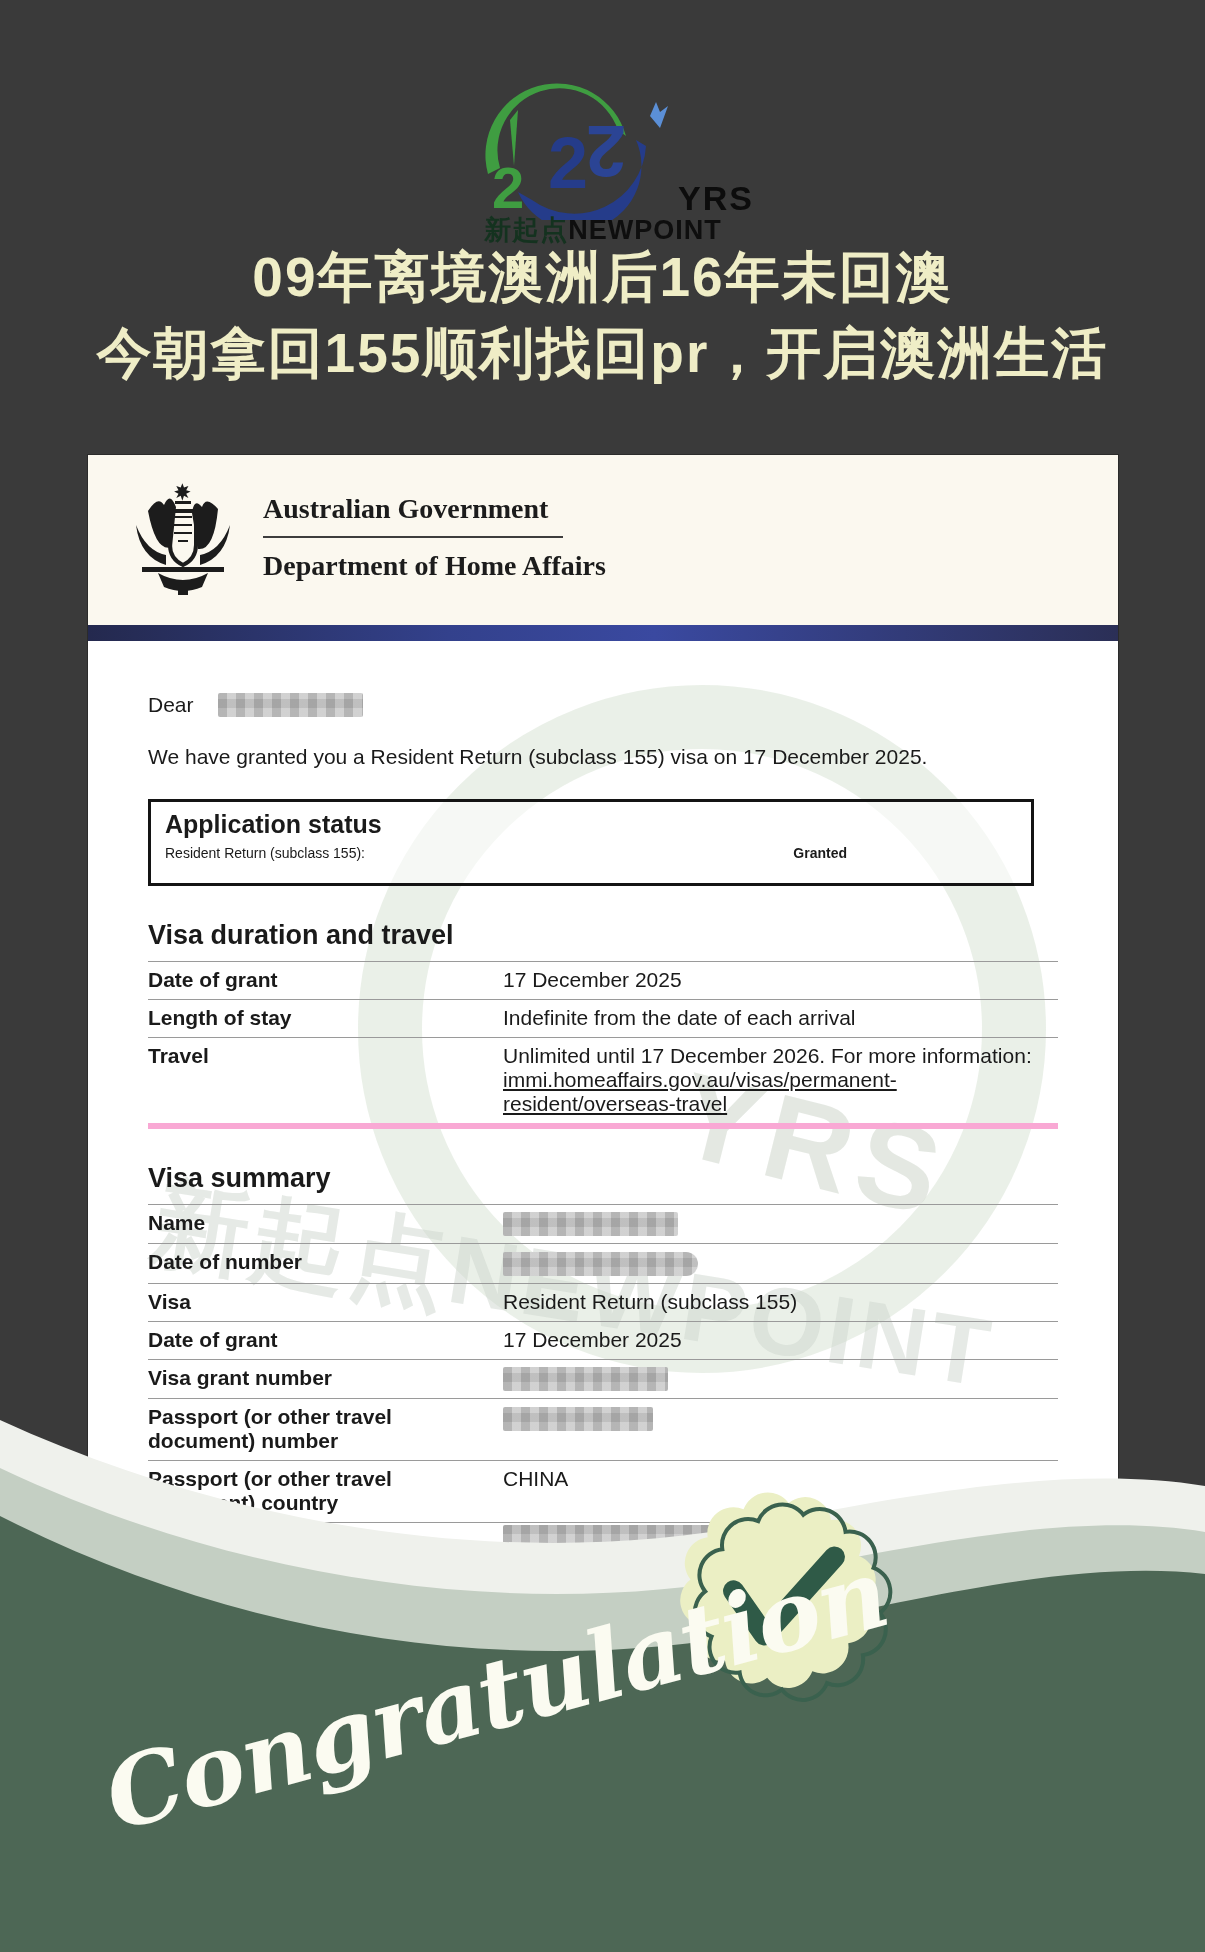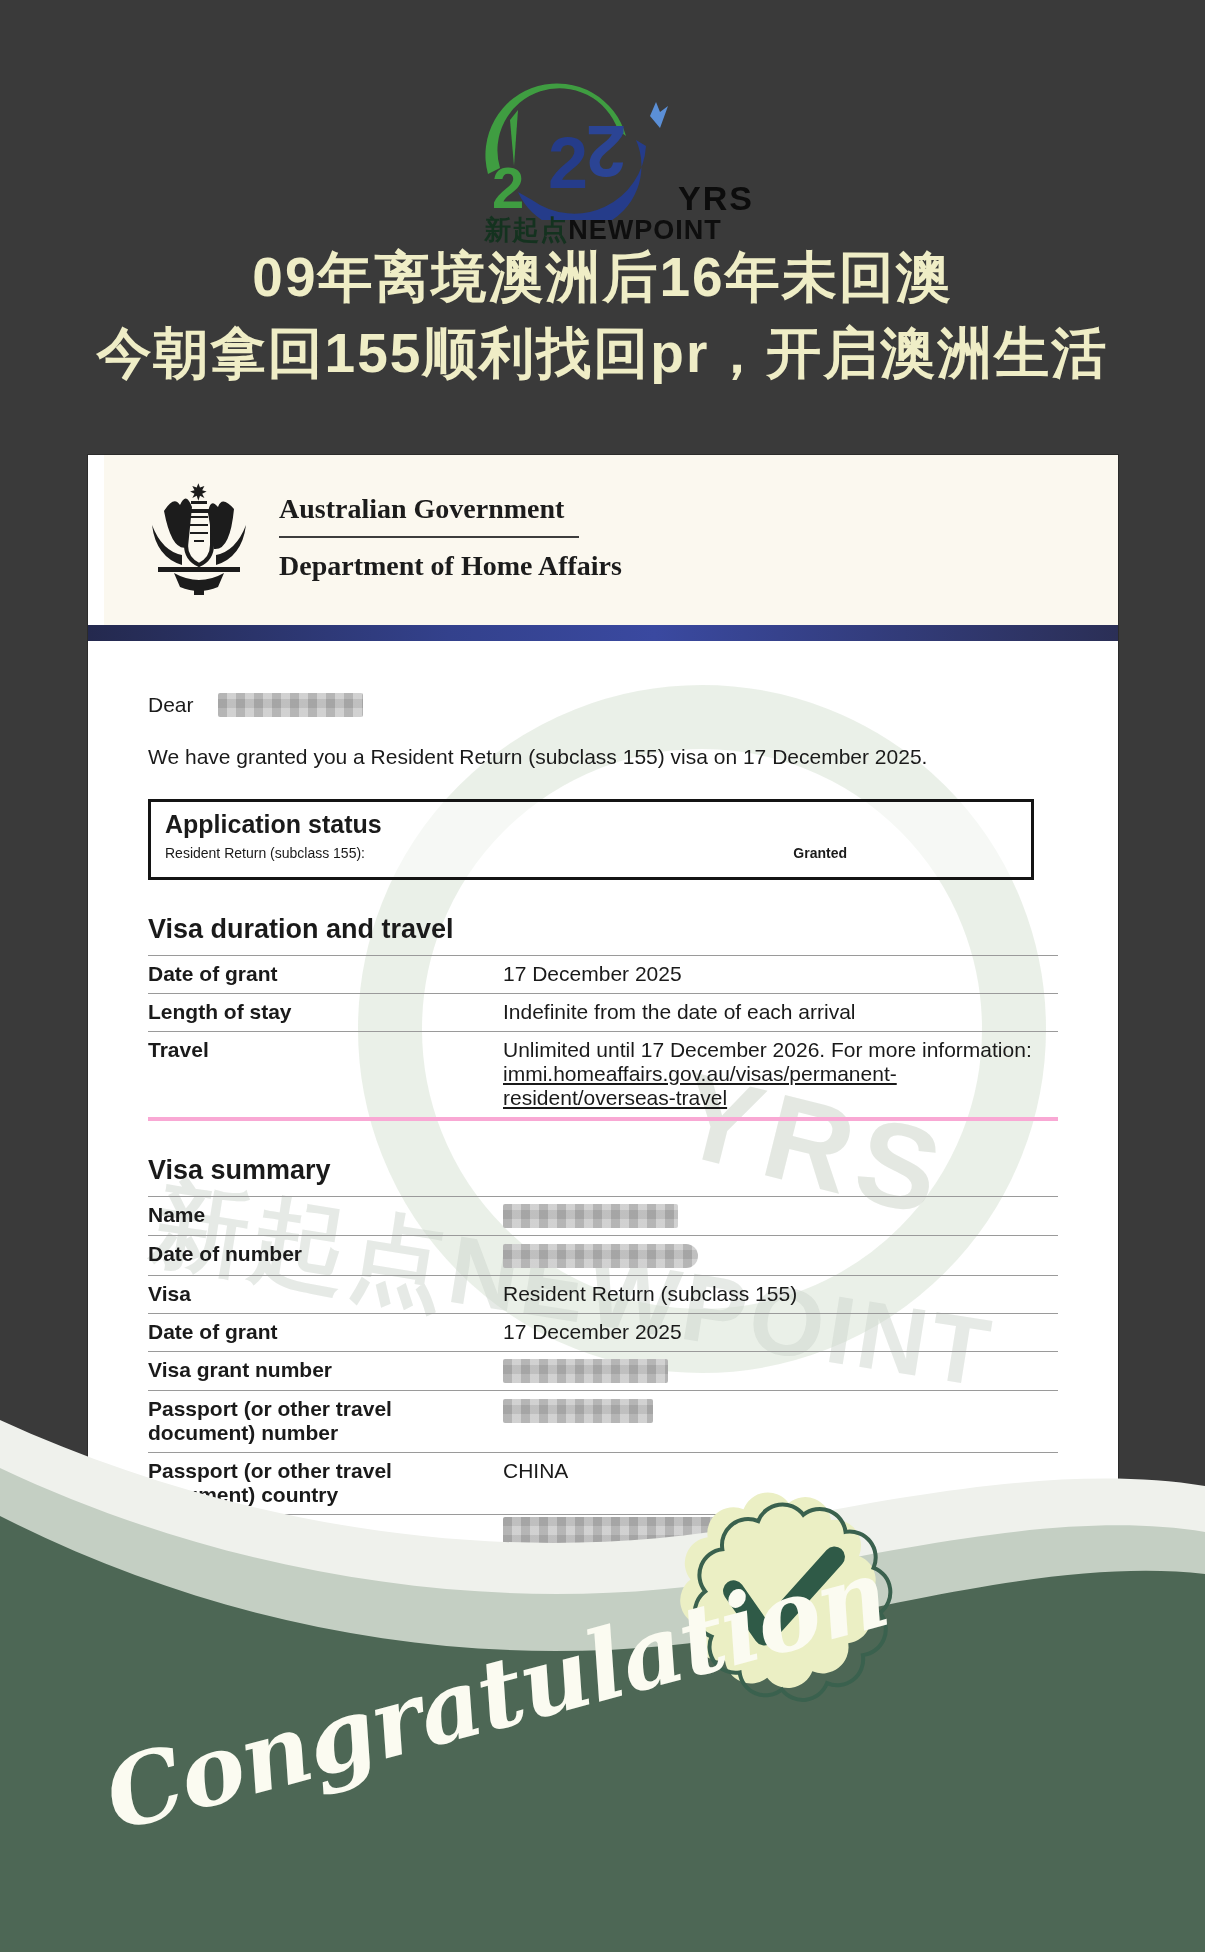--- a/index.html
+++ b/index.html
@@ -24,39 +24,39 @@
     color:#efedc6; font-weight:900; line-height:1.38; letter-spacing:2px;
   }
   .headline .h1{font-size:55px;}
   .headline .h2{font-size:55px;}
   
   .doc{
     position:absolute; left:88px; top:455px; width:1030px; height:1150px;
     background:#ffffff; z-index:3; overflow:hidden;
     box-shadow:0 0 0 1px rgba(0,0,0,.25);
   }
-  .letterhead{position:relative; height:170px; background:#fbf8ef;margin-left:16px;}
+  .letterhead{position:relative; height:170px; background:#fbf8ef;}
   .arms{position:absolute; left:30px; top:26px;}
   .lh-text{position:absolute; left:175px; top:38px; width:450px;
     font-family:"Liberation Serif", serif; color:#1c1c1c;}
   .lh-gov{font-size:28px; font-weight:bold;}
   .lh-rule{width:300px; height:2px; background:#3d3d3d; margin:11px 0 12px 0;}
   .lh-dept{font-size:28px; font-weight:bold;}
   .navy-band{height:16px; background:linear-gradient(90deg,#24294e 0%, #33418c 35%, #3a49a0 55%, #2b2f56 100%);}
   .letter-body{position:relative; padding:0 60px; color:#1a1a1a; font-size:21px; z-index:2;}
   .dear{margin-top:52px; display:flex; align-items:center; gap:24px;}
   .intro{margin-top:28px;}
-  .status-box{margin-top:30px; border:3px solid #141414; padding:8px 14px 16px 14px; width:852px; background:rgba(255,255,255,.55);}
+  .status-box{margin-top:30px; border:3px solid #141414; padding:8px 14px 22px 14px; width:852px; background:rgba(255,255,255,.55);}
   .status-title{font-size:25px; font-weight:bold;}
   .status-row{display:flex; font-size:14px; margin-top:6px;}
   .status-row .value{font-weight:bold; margin-left:auto; margin-right:170px;}
   .section-title{font-size:27px; font-weight:bold; margin:34px 0 10px 0;}
   .vtable{width:910px;}
   .vrow{display:flex; border-top:1px solid #9a9a9a; padding:6px 0 7px 0; align-items:flex-start;}
-  .vrow:last-child{border-bottom:4px solid #f9a8d4;}
+  .vrow:last-child{border-bottom:6px solid #f9a8d4;}
   .vrow .label{width:355px; flex:none; font-weight:bold;}
   .vrow .value{flex:1;}
   .travel-link{display:inline-block; max-width:555px; overflow-wrap:anywhere; color:#1a1a1a;
     text-decoration:underline;}
   
   .redact{
     display:inline-block; height:24px; border-radius:2px; vertical-align:middle;
     background:
       repeating-linear-gradient(90deg, rgba(110,110,110,.30) 0 9px, rgba(200,200,200,.22) 9px 18px),
       repeating-linear-gradient(0deg, #d4d4d4 0 9px, #bdbdbd 9px 18px);

